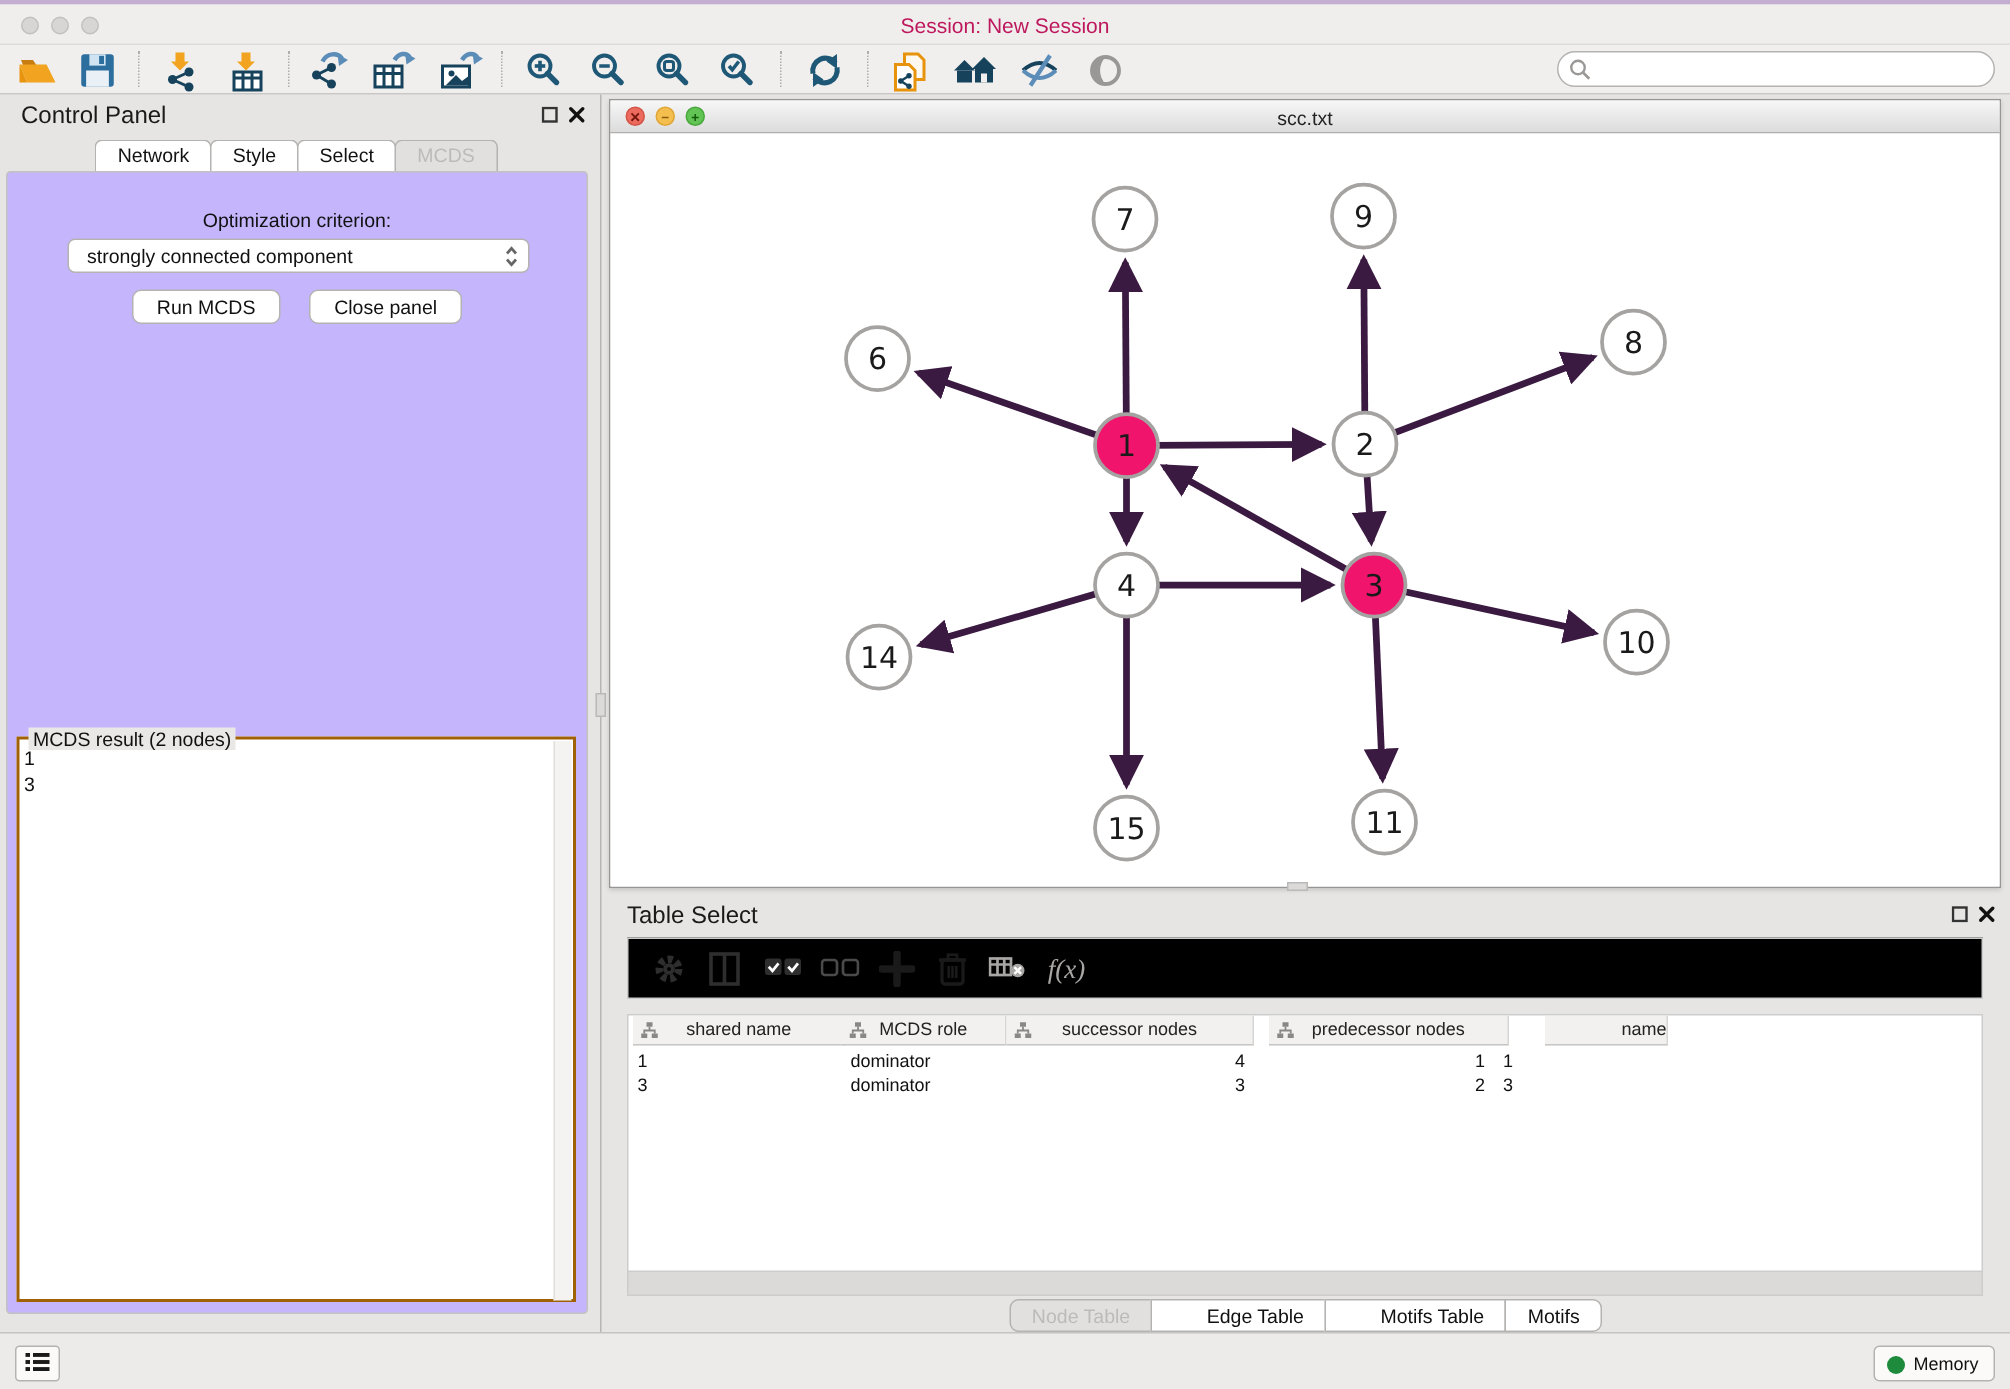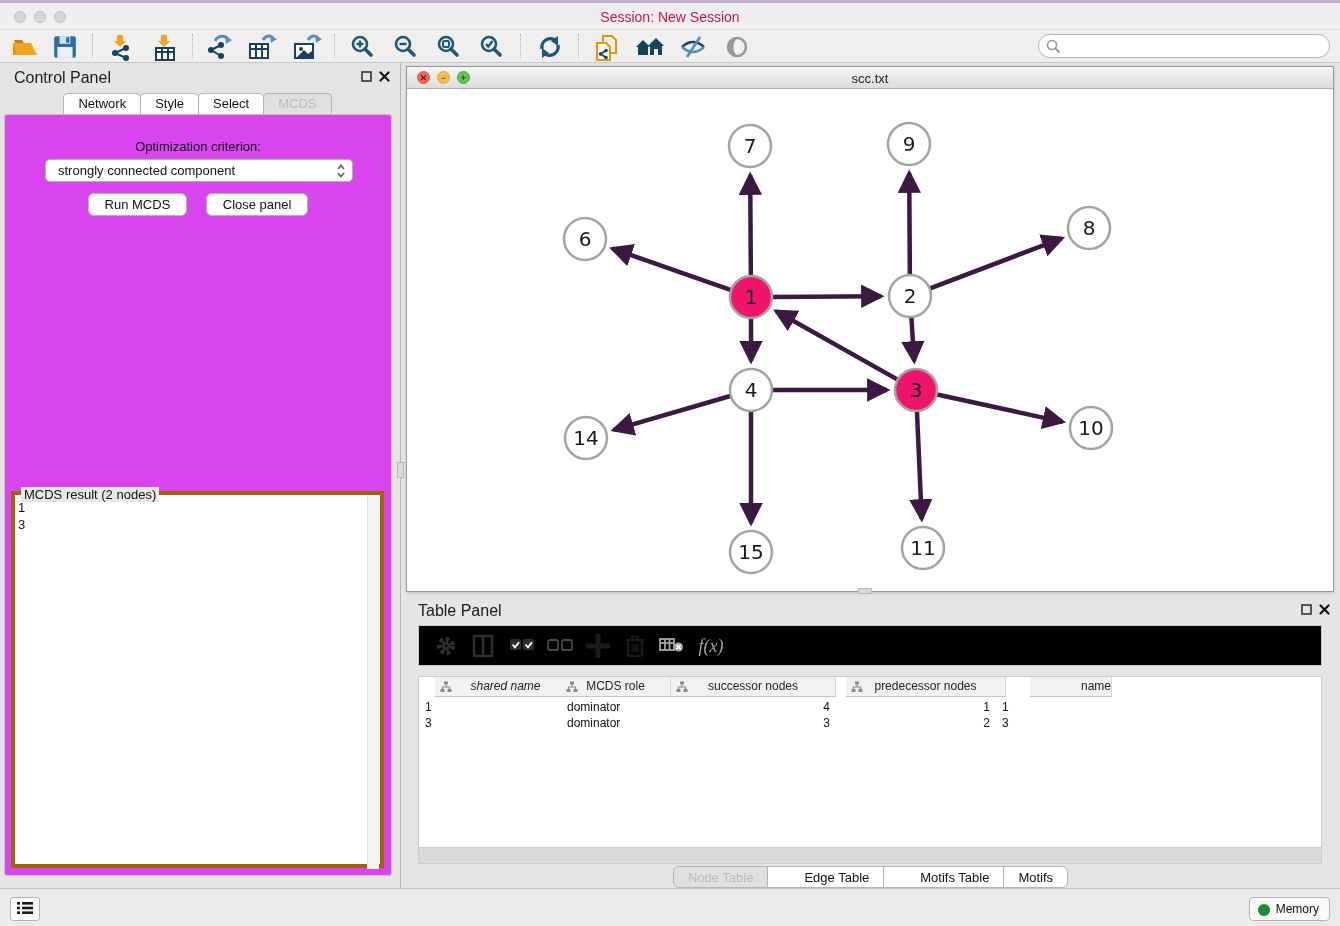--- a/index.html
+++ b/index.html
@@ -22,27 +22,27 @@
 
   
   .control-panel { position:absolute; left:0; top:63px; width:400px; height:819px; }
   .cp-divider { position:absolute; left:400px; top:63px; width:1px; height:825px; background:#b8b6b4; }
   .panel-titlebar { position:relative; height:26px; }
   .panel-title { position:absolute; left:14px; top:6px; font-size:16px; color:#1a1a1a; }
   .panel-ctl { position:absolute; top:7px; width:13px; height:13px; border:none; background:transparent; padding:0; }
   .cp-tabs { position:absolute; left:0; top:30px; width:394px; height:22px; text-align:center; }
   .tab { display:inline-block; height:21px; line-height:20px; padding:0 14px; font-size:13px; background:#fff; border:1px solid #b5b3b1; border-bottom:none; border-radius:5px 5px 0 0; margin-right:-1px; color:#111; }
   .tab.active { background:#e2e0de; color:#bdbbb9; }
-  .cp-body { position:absolute; left:4px; top:51px; width:388px; height:762px; background:#d946ef; border:1px solid #c4c2c0; border-radius:3px; }
+  .cp-body { position:absolute; left:4px; top:51px; width:388px; height:762px; background:#c4b5fd; border:1px solid #c4c2c0; border-radius:3px; }
   .opt-label { position:absolute; left:0; top:24px; width:100%; text-align:center; font-size:13px; color:#111; }
   .dropdown { position:absolute; left:40px; top:44px; width:308px; height:23px; background:#fff; border:1px solid #b5b3b1; border-radius:5px; font-size:13px; line-height:21px; padding-left:12px; color:#111; }
   .dropdown .arrows { position:absolute; right:6px; top:3px; }
   .cp-buttons { position:absolute; left:0; top:78px; width:100%; text-align:center; }
   .push-btn { display:inline-block; height:23px; background:#fff; border:1px solid #b5b3b1; border-radius:6px; font-size:13px; padding:0 16px; margin:0 7px; font-family:"Liberation Sans",sans-serif; color:#111; }
-  .result-fieldset { position:absolute; left:6px; top:376px; width:373px; height:377px; border:4px solid #a16207; background:#fff;padding-left:34px; }
+  .result-fieldset { position:absolute; left:6px; top:376px; width:373px; height:377px; border:2px solid #a16207; background:#fff;padding-left:34px; }
   .result-legend { position:absolute; left:6px; top:-8px; background:#e9e8e6; padding:0 3px; font-size:13px; color:#111; }
   .result-text { position:absolute; left:3px; top:4px; width:350px; height:365px; font-size:13px; line-height:17px; color:#111; white-space:pre-line; }
   .result-scroll { position:absolute; right:1px; top:1px; width:12px; height:373px; background:#f4f3f2; border-left:1px solid #e2e0de; }
 
   
   .net-window { position:absolute; left:406px; top:66px; width:928px; height:526px; border:1px solid #989694; background:#fff; box-shadow:0 1px 3px rgba(0,0,0,.15); }
   .net-titlebar { position:absolute; left:0; top:0; width:100%; height:22px; background:linear-gradient(#f7f7f7,#dcdcdc); border-bottom:1px solid #b0aeac; }
   .net-title { position:absolute; top:4px; width:100%; text-align:center; font-size:13px; color:#222; }
   .light { position:absolute; top:4px; width:13px; height:13px; border-radius:50%; font-size:9px; line-height:13px; text-align:center; font-weight:bold; }
   .light.red { background:#ec6a5e; border:1px solid #d35548; color:#70150c; }
@@ -354,21 +354,21 @@
               <text x="344" y="470" text-anchor="middle" font-size="20" font-family="DejaVu Sans, sans-serif" fill="#1a1a1a">15</text>
             </g>
           </g>
       </svg>
     </div>
   </div>
   <div class="pane-handle-h"></div>
 
   <div class="table-panel">
     <div class="panel-titlebar" style="width:928px">
-      <div class="panel-title" style="left:12px">Table Panel</div>
+      <div class="panel-title" style="left:12px">Table Select</div>
       <button class="panel-ctl" style="left:894px"><svg width="11" height="11" viewBox="0 0 11 11">
             <rect x="1" y="1" width="9" height="9" fill="none" stroke="#333" stroke-width="1.6"></rect>
           </svg></button>
       <button class="panel-ctl" style="left:912px"><svg width="11" height="11" viewBox="0 0 11 11">
             <line x1="1.5" y1="1.5" x2="9.5" y2="9.5" stroke="#111" stroke-width="2.2" stroke-linecap="round"></line>
             <line x1="9.5" y1="1.5" x2="1.5" y2="9.5" stroke="#111" stroke-width="2.2" stroke-linecap="round"></line>
           </svg></button>
     </div>
     <div class="tp-toolbar">
       <button class="tp-btn" style="left:12px" title="Options">
@@ -420,21 +420,21 @@
             <line x1="6" y1="4" x2="6" y2="15" stroke="#a8a6a4" stroke-width="1.8"></line>
             <line x1="10.5" y1="4" x2="10.5" y2="15" stroke="#a8a6a4" stroke-width="1.8"></line>
             <circle cx="19.5" cy="12" r="4.5" fill="#a8a6a4"></circle>
             <line x1="17.3" y1="9.8" x2="21.7" y2="14.2" stroke="#fff" stroke-width="1.6"></line>
             <line x1="21.7" y1="9.8" x2="17.3" y2="14.2" stroke="#fff" stroke-width="1.6"></line>
           </svg>
       </button>
       <button class="tp-btn" style="left:272px; width:40px; font-family:'Liberation Serif',serif; font-style:italic; font-size:18px; color:#a8a6a4;" title="Function Builder">f(x)</button>
     </div>
     <div class="tp-table" id="tp-table">
-        <div class="th-cell" style="left: 16px; width: 142px; font-style: italic;"><svg width="12" height="12" viewBox="0 0 12 12">
+        <div class="th-cell" style="left: 3px; width: 142px;"><svg width="12" height="12" viewBox="0 0 12 12">
             <rect x="4" y="0.5" width="4" height="3" fill="#8a8886"></rect>
             <rect x="0.5" y="8" width="4" height="3" fill="#8a8886"></rect>
             <rect x="7.5" y="8" width="4" height="3" fill="#8a8886"></rect>
             <path d="M6 3.5 v2.5 M2.5 8 v-2 h7 v2" fill="none" stroke="#8a8886" stroke-width="1.2"></path>
           </svg><span>shared name</span></div>
         <div class="th-cell" style="left: 142px; width: 110px;"><svg width="12" height="12" viewBox="0 0 12 12">
             <rect x="4" y="0.5" width="4" height="3" fill="#8a8886"></rect>
             <rect x="0.5" y="8" width="4" height="3" fill="#8a8886"></rect>
             <rect x="7.5" y="8" width="4" height="3" fill="#8a8886"></rect>
             <path d="M6 3.5 v2.5 M2.5 8 v-2 h7 v2" fill="none" stroke="#8a8886" stroke-width="1.2"></path>

